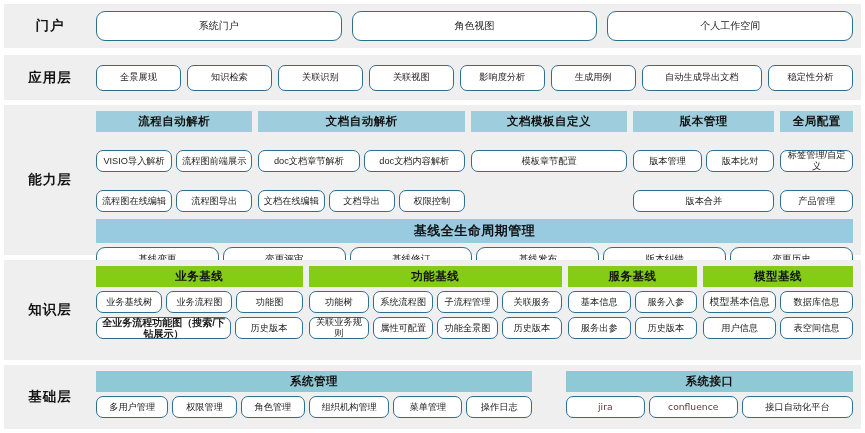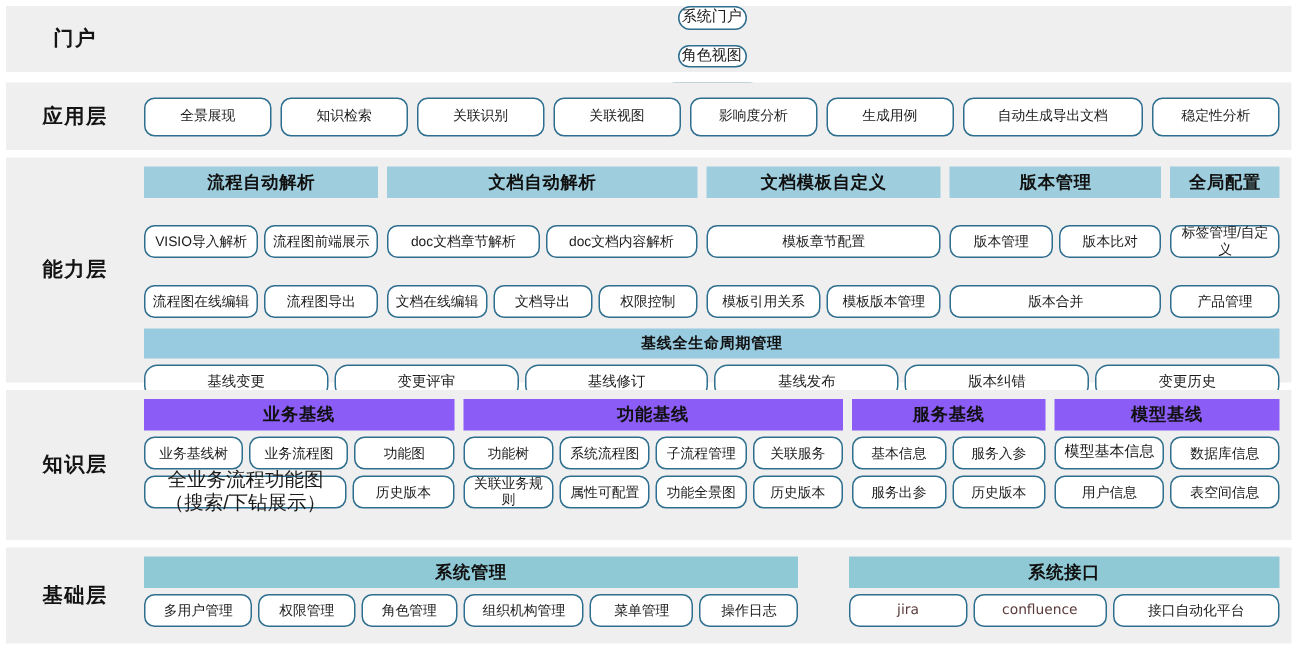--- a/index.html
+++ b/index.html
@@ -51,21 +51,21 @@
     line-height:1.15;
     color:#1b1b1b;
     box-sizing:border-box;
     padding:1px 2px;
     white-space:normal;
   }
   .pill.big{font-size:10px;border-radius:9px;}
 
   
   #layer-portal{top:4px;height:44px;}
-  #layer-portal .layer-body{gap:10px;padding-right:8px;flex-direction:column;}
+  #layer-portal .layer-body{gap:10px;padding-right:8px;}
   #layer-portal .pill{flex:1 1 0;height:30px;}
 
   
   #layer-app{top:55px;height:45px;}
   #layer-app .layer-body{gap:6px;padding-right:8px;}
   #layer-app .pill{height:26px;flex:1 1 0;}
   #layer-app .pill.w-wide{flex:1.45 1 0;}
 
   
   #layer-cap{top:105px;height:150px;}
@@ -85,33 +85,33 @@
     font-weight:bold;
     color:#111;
     padding:3px 0 3px 0;
     letter-spacing:.5px;
   }
   .grp-row{display:flex;gap:4px;}
   .grp-row .pill{height:22px;flex:1 1 0;}
 
   
   .lifecycle{display:flex;flex-direction:column;gap:4px;margin-top:2px;}
-  .lifecycle .grp-head{background:#98cbdf;font-size:10px;padding:3px 0;}
+  .lifecycle .grp-head{background:#98cbdf;font-size:13px;padding:3px 0;}
   .lifecycle .grp-row .pill{height:23px;border-radius:9px;font-size:9.6px;}
 
   
   #layer-know{top:260px;height:100px;}
   #layer-know .layer-body{
     align-items:flex-start;
     padding:6px 8px 6px 0;
     gap:6px;
   }
   .know-group{display:flex;flex-direction:column;gap:4px;}
   .know-group .grp-head{
-    background:#8b5cf6;
+    background:#84cc16;
     font-size:11.5px;
     font-weight:bold;
     padding:3px 0;
   }
   .know-group .grp-row .pill{height:22px;flex:1 1 0;}
 
   
   #layer-base{top:365px;height:64px;}
   #layer-base .layer-body{
     align-items:flex-start;
@@ -181,24 +181,20 @@
               <div class="pill" style="flex: 1 1 0px;">文档在线编辑</div>
               <div class="pill" style="flex: 1 1 0px;">文档导出</div>
               <div class="pill" style="flex: 1 1 0px;">权限控制</div>
             </div>
           </div>
           <div class="cap-group" style="flex: 1.55 1 0px;">
             <div class="grp-head">文档模板自定义</div>
             <div class="grp-row">
               <div class="pill" style="flex: 1 1 0px;">模板章节配置</div>
             </div>
-            <div class="grp-row">
-              <div class="pill" style="flex: 1 1 0px;">模板引用关系</div>
-              <div class="pill" style="flex: 1 1 0px;">模板版本管理</div>
-            </div>
           </div>
           <div class="cap-group" style="flex: 1.4 1 0px;">
             <div class="grp-head">版本管理</div>
             <div class="grp-row">
               <div class="pill" style="flex: 1 1 0px;">版本管理</div>
               <div class="pill" style="flex: 1 1 0px;">版本比对</div>
             </div>
             <div class="grp-row">
               <div class="pill" style="flex: 1 1 0px;">版本合并</div>
             </div>
@@ -231,21 +227,21 @@
     <div class="layer-label">知识层</div>
     <div class="layer-body" id="know-body">
         <div class="know-group" style="flex: 2 1 0px;">
           <div class="grp-head">业务基线</div>
           <div class="grp-row">
             <div class="pill" style="flex: 1 1 0px; font-size: 9.2px;">业务基线树</div>
             <div class="pill" style="flex: 1 1 0px; font-size: 9.2px;">业务流程图</div>
             <div class="pill" style="flex: 1 1 0px; font-size: 9.2px;">功能图</div>
           </div>
           <div class="grp-row">
-            <div class="pill" style="flex: 2.1 1 0px; font-size: 13px;">全业务流程功能图（搜索/下钻展示）</div>
+            <div class="pill" style="flex: 2.1 1 0px; font-size: 10px; font-weight: bold;">全业务流程功能图（搜索/下钻展示）</div>
             <div class="pill" style="flex: 1 1 0px; font-size: 9.2px;">历史版本</div>
           </div>
         </div>
         <div class="know-group" style="flex: 2.45 1 0px;">
           <div class="grp-head">功能基线</div>
           <div class="grp-row">
             <div class="pill" style="flex: 1 1 0px; font-size: 9.2px;">功能树</div>
             <div class="pill" style="flex: 1 1 0px; font-size: 9.2px;">系统流程图</div>
             <div class="pill" style="flex: 1 1 0px; font-size: 9.2px;">子流程管理</div>
             <div class="pill" style="flex: 1 1 0px; font-size: 9.2px;">关联服务</div>

